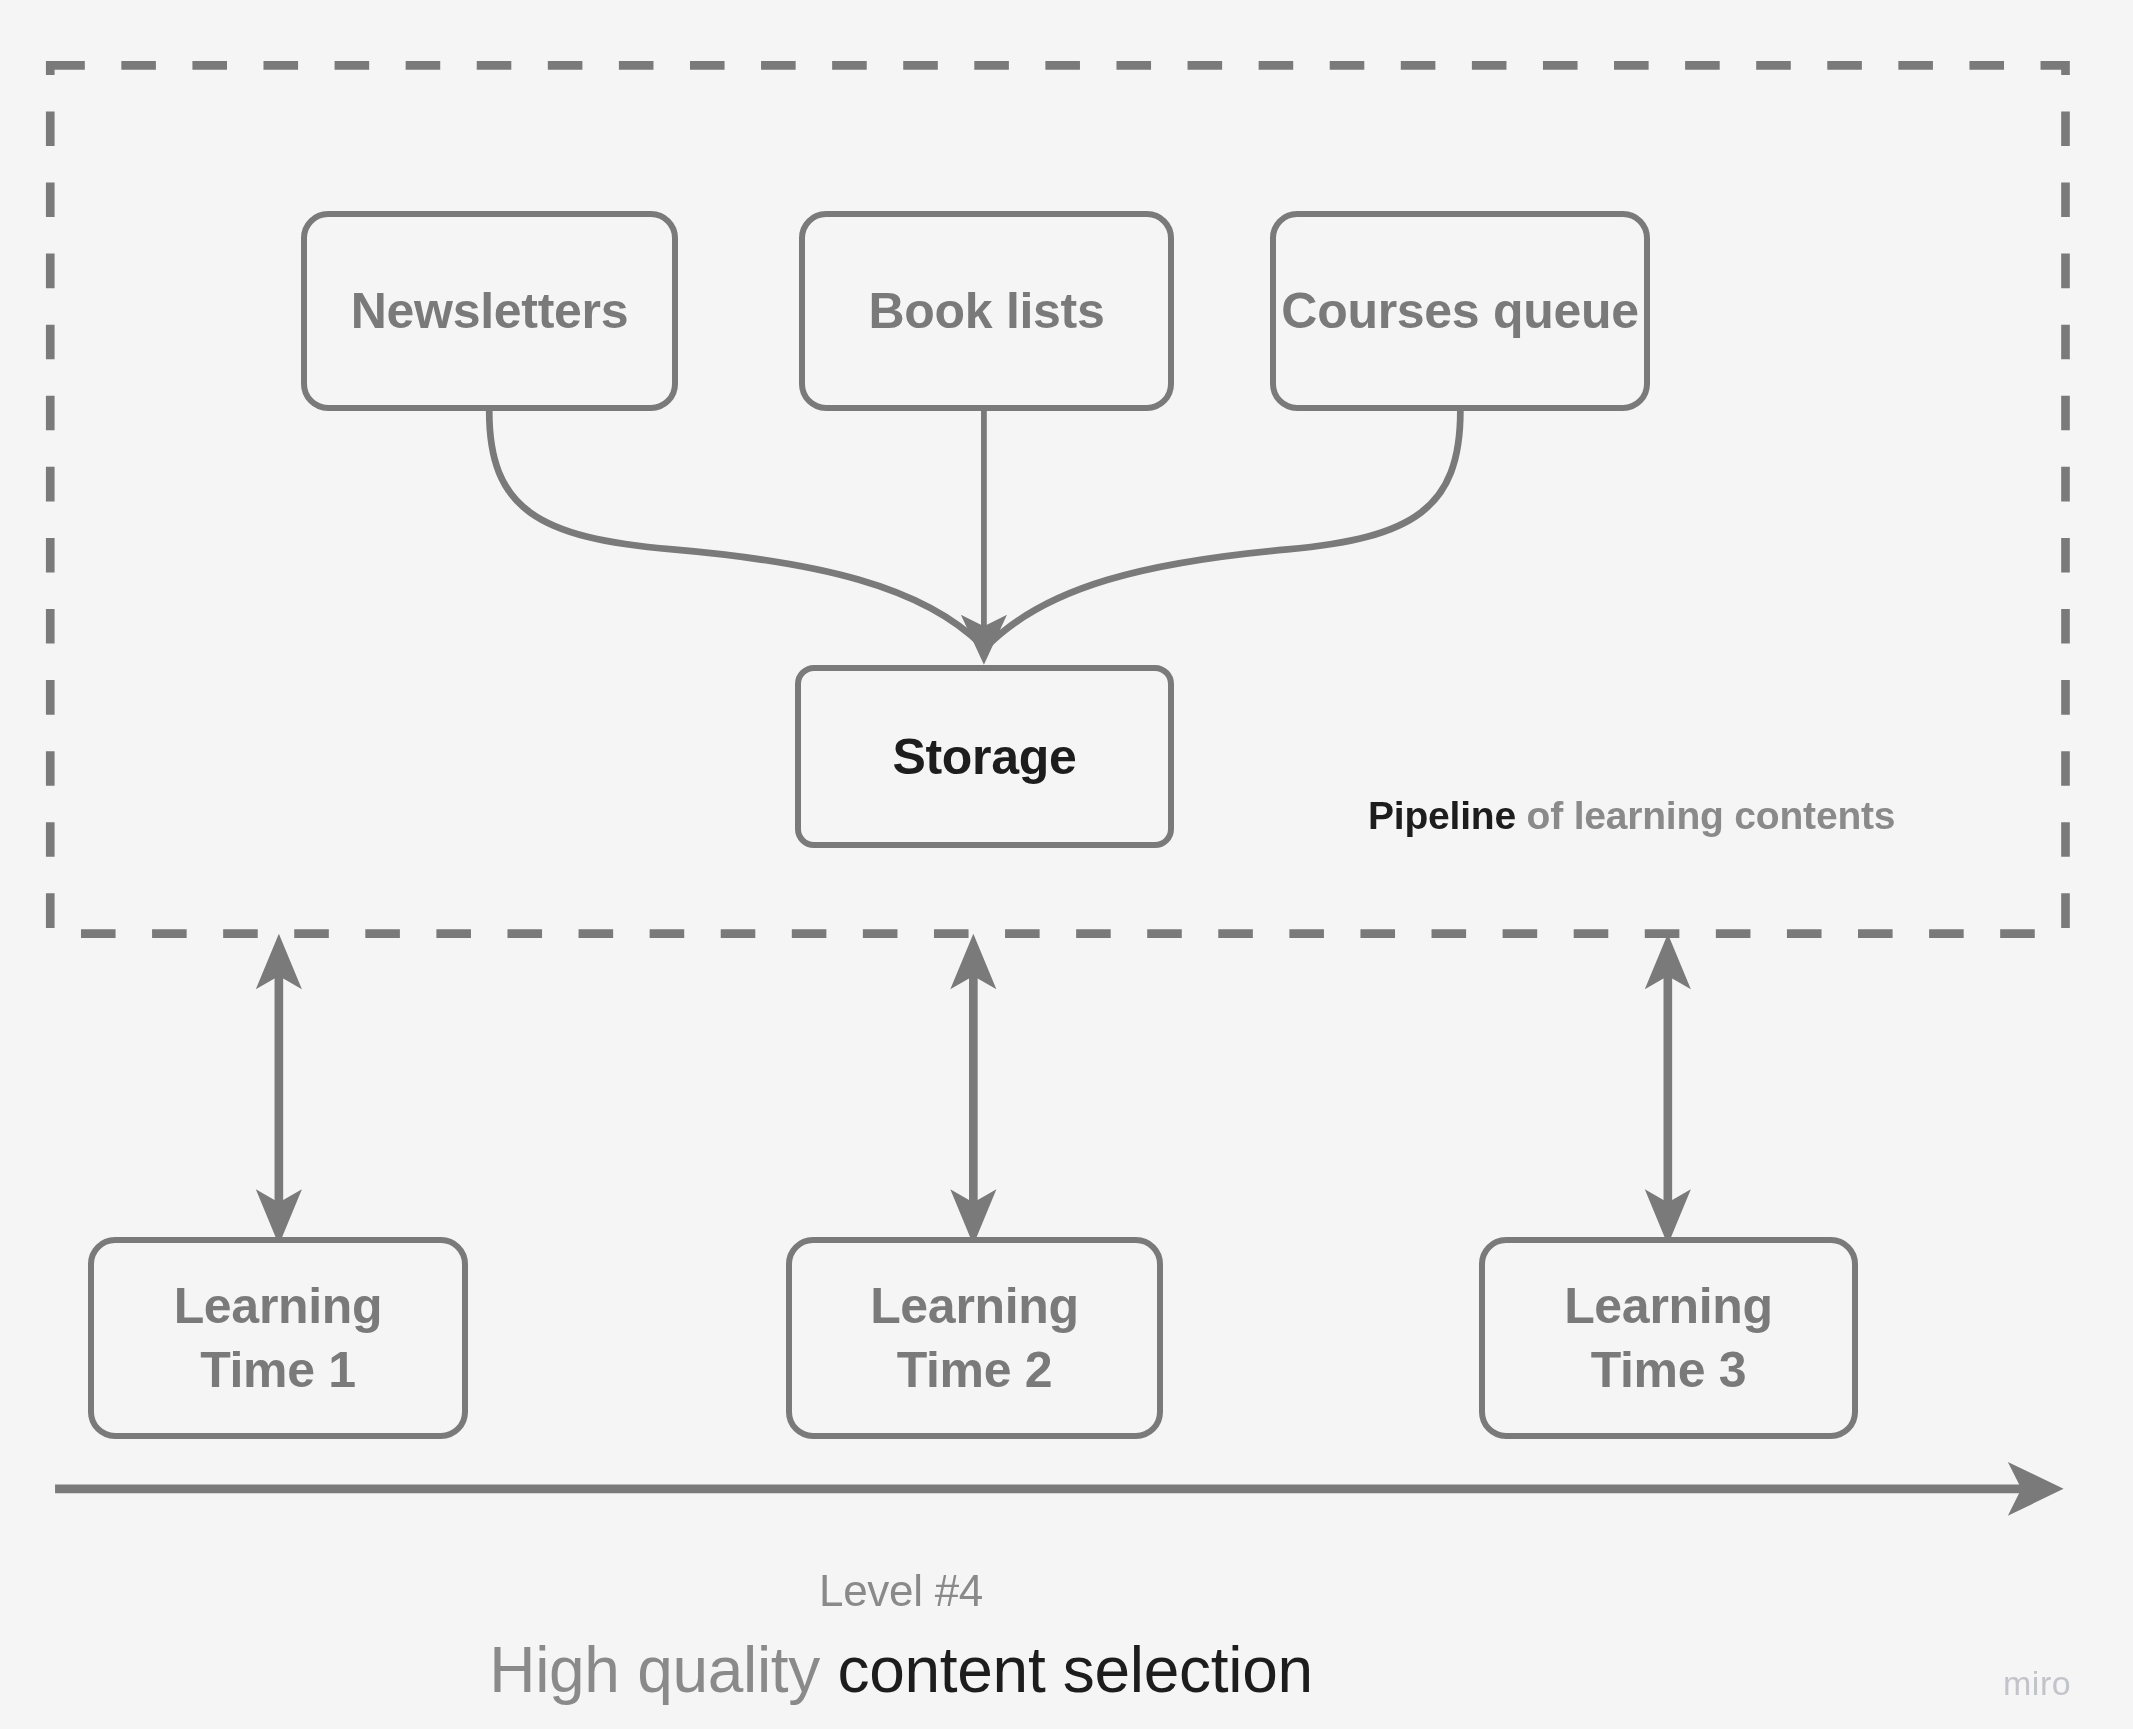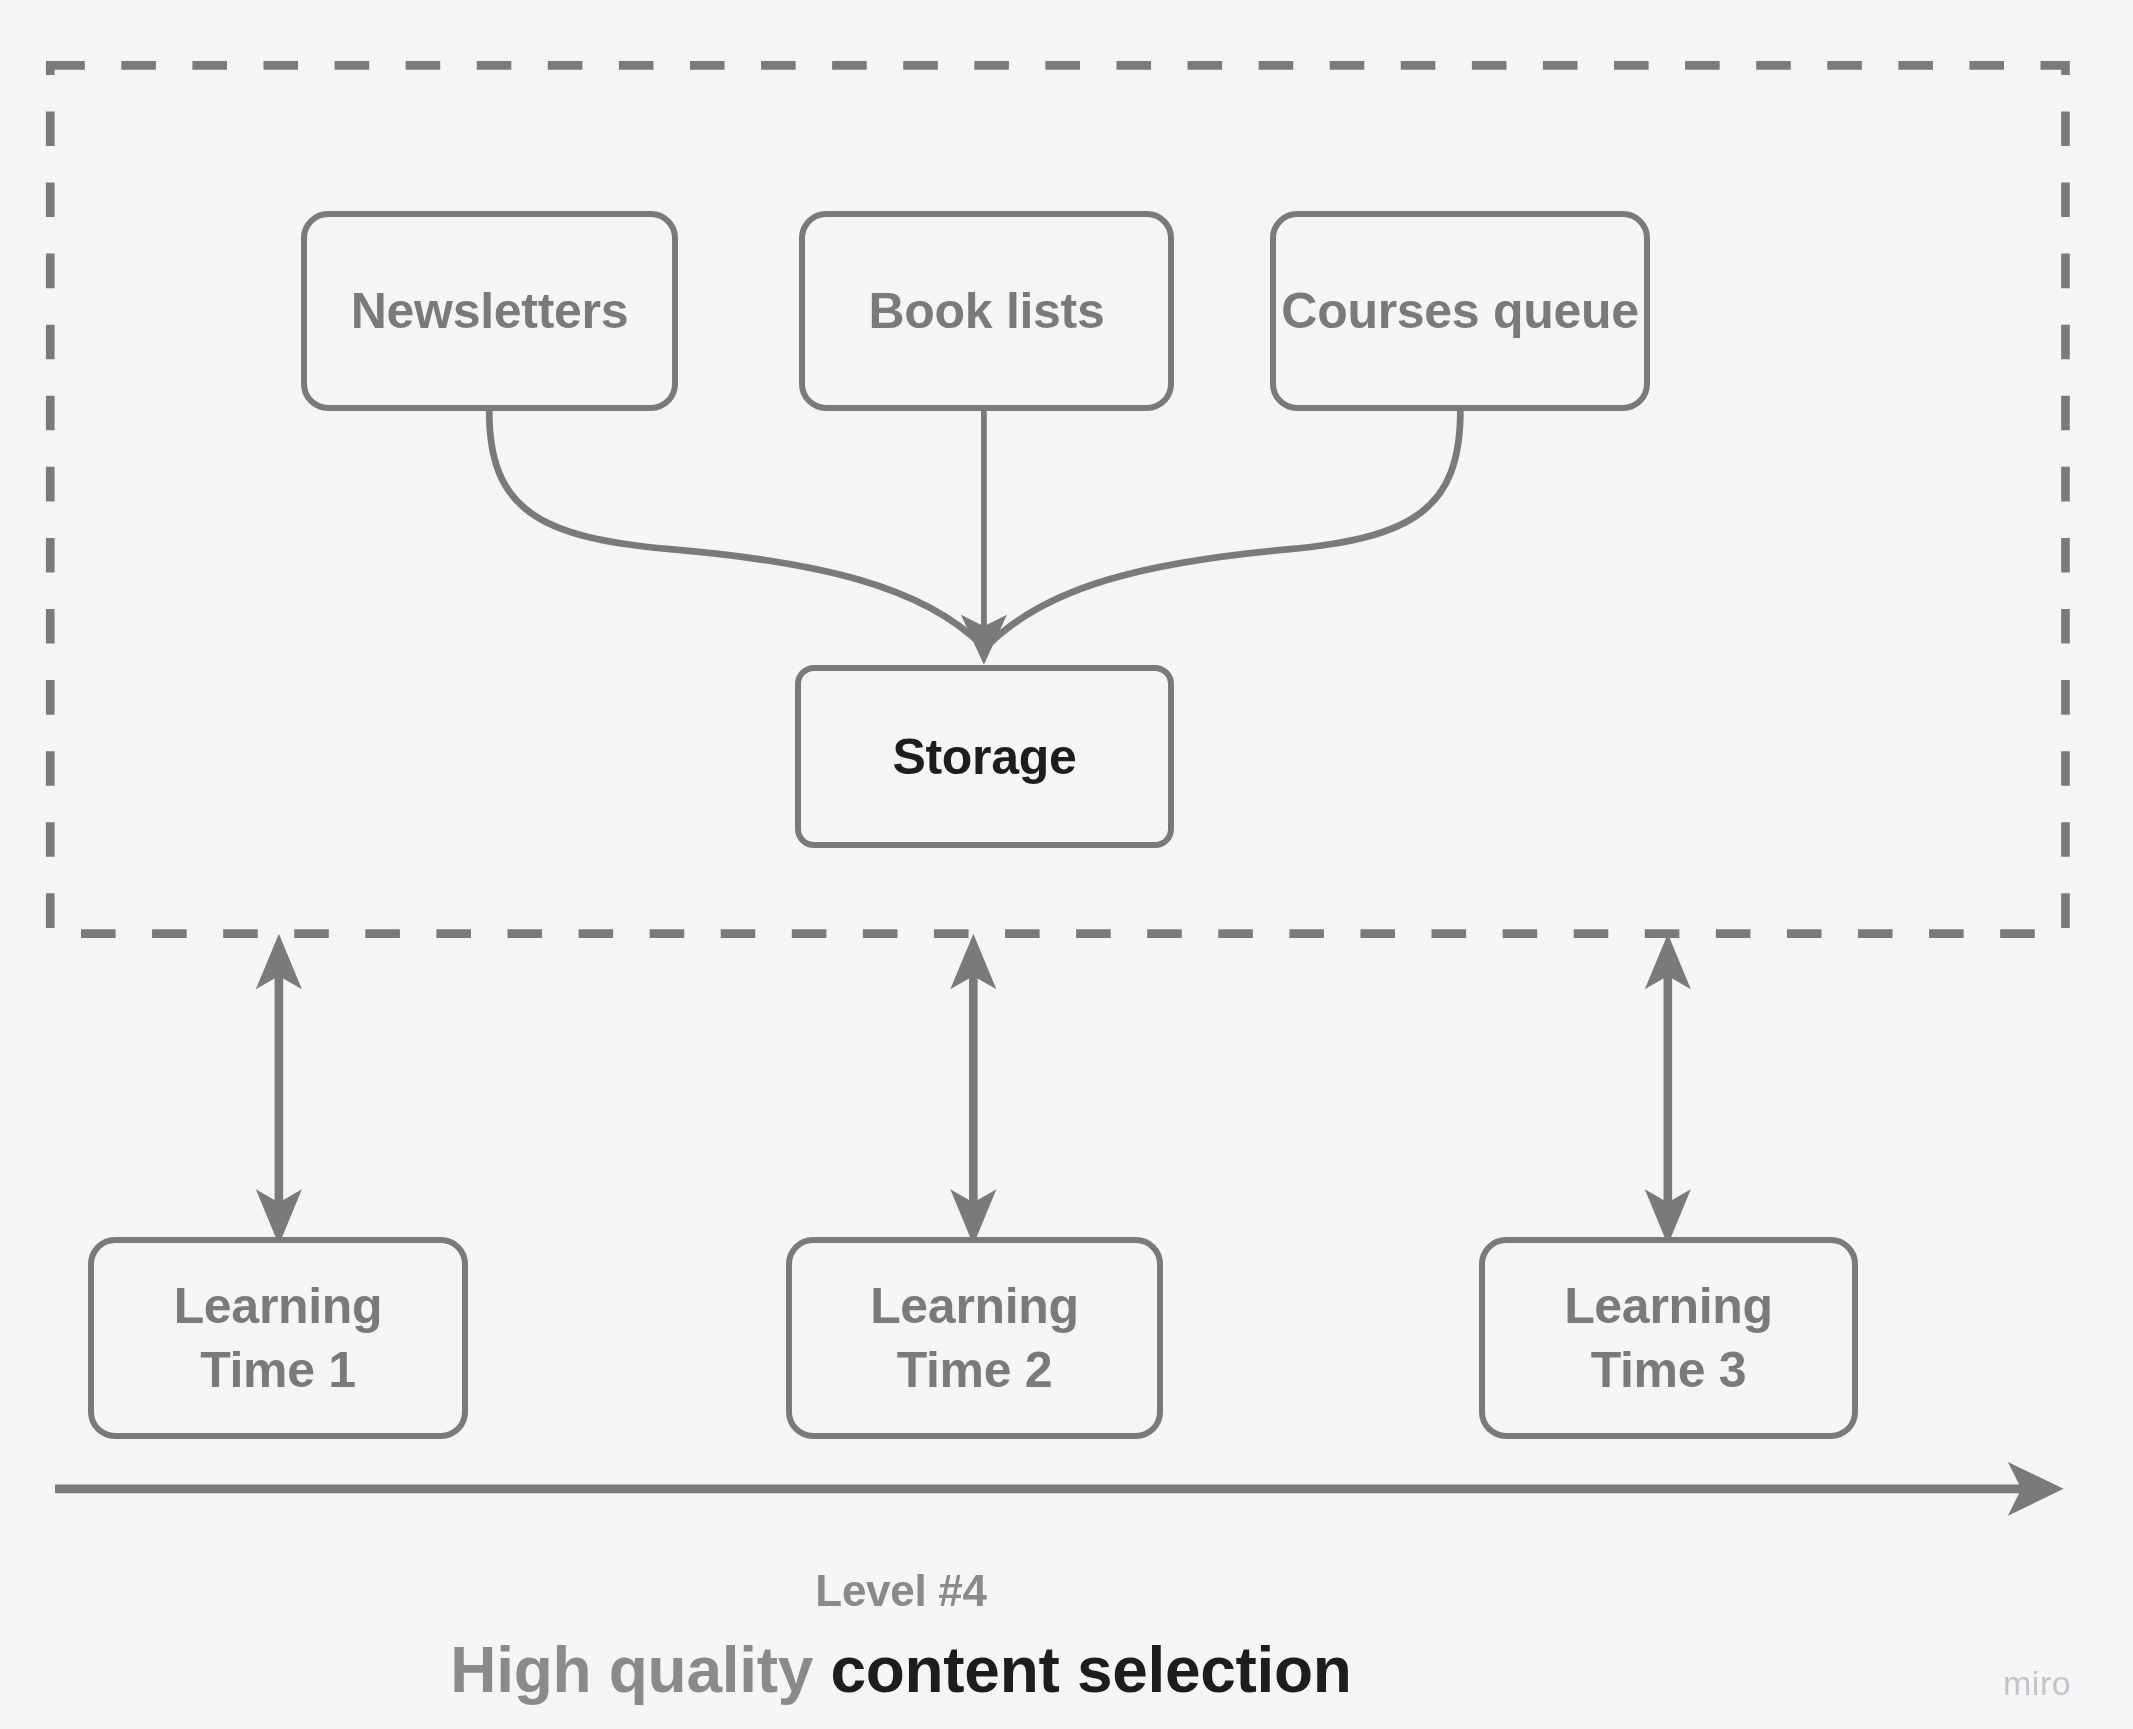--- a/index.html
+++ b/index.html
@@ -56,21 +56,21 @@
     white-space: nowrap;
   }
   .pipeline-label .strong {
     color: #1d1d1d;
   }
   .caption {
     position: absolute;
     left: 0;
     width: 1802px;
     text-align: center;
-    font-weight: bold;
+    font-weight: normal;
     color: #8a8a8a;
     letter-spacing: -0.3px;
   }
   .caption .strong {
     color: #1d1d1d;
   }
   #caption-level {
     top: 1566px;
     font-size: 44px;
   }
@@ -146,20 +146,23 @@
   </div>
 
   <div class="node" style="left:1270px; top:211px; width:380px; height:200px;">
     <span>Courses queue</span>
   </div>
 
   <div class="node emphasis" style="left:795px; top:665px; width:379px; height:183px;border-radius:19px;">
     <span>Storage</span>
   </div>
 
+  <div class="pipeline-label" style="left:1368px; top:794px;">
+    <span class="strong">Pipeline</span><span> of learning contents</span>
+  </div>
 
   <div class="node" style="left:88px; top:1237px; width:380px; height:202px;">
     <span>Learning
 Time 1</span>
   </div>
 
   <div class="node" style="left:786px; top:1237px; width:377px; height:202px;">
     <span>Learning
 Time 2</span>
   </div>

